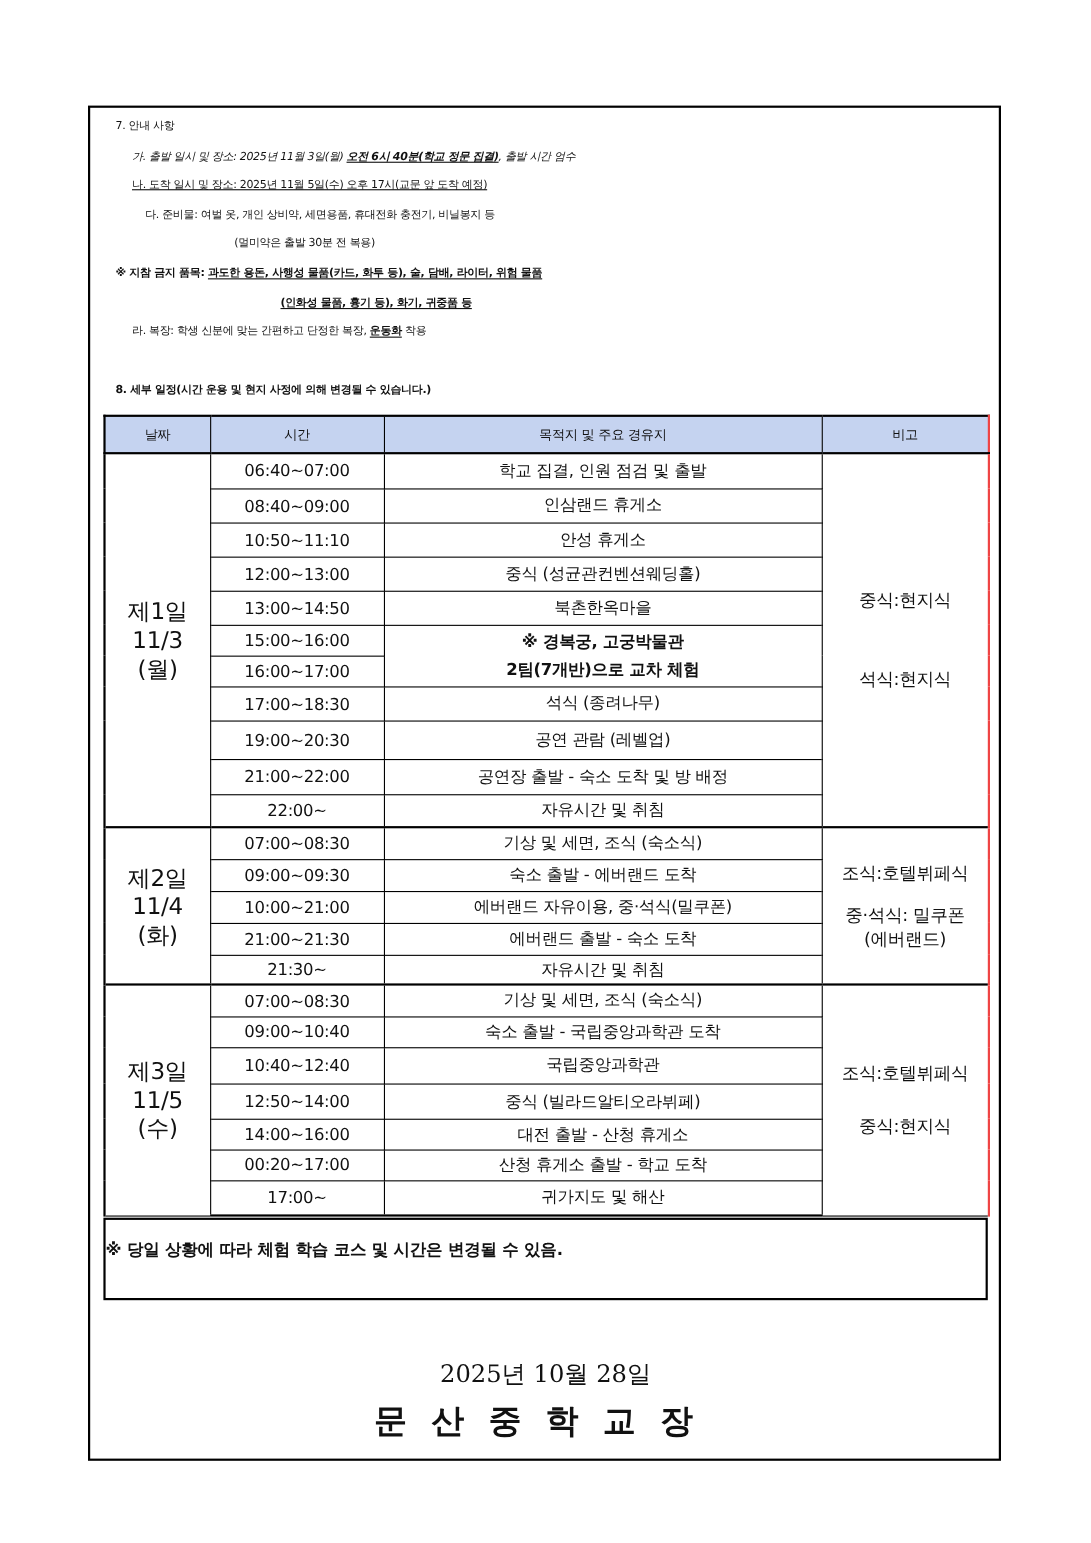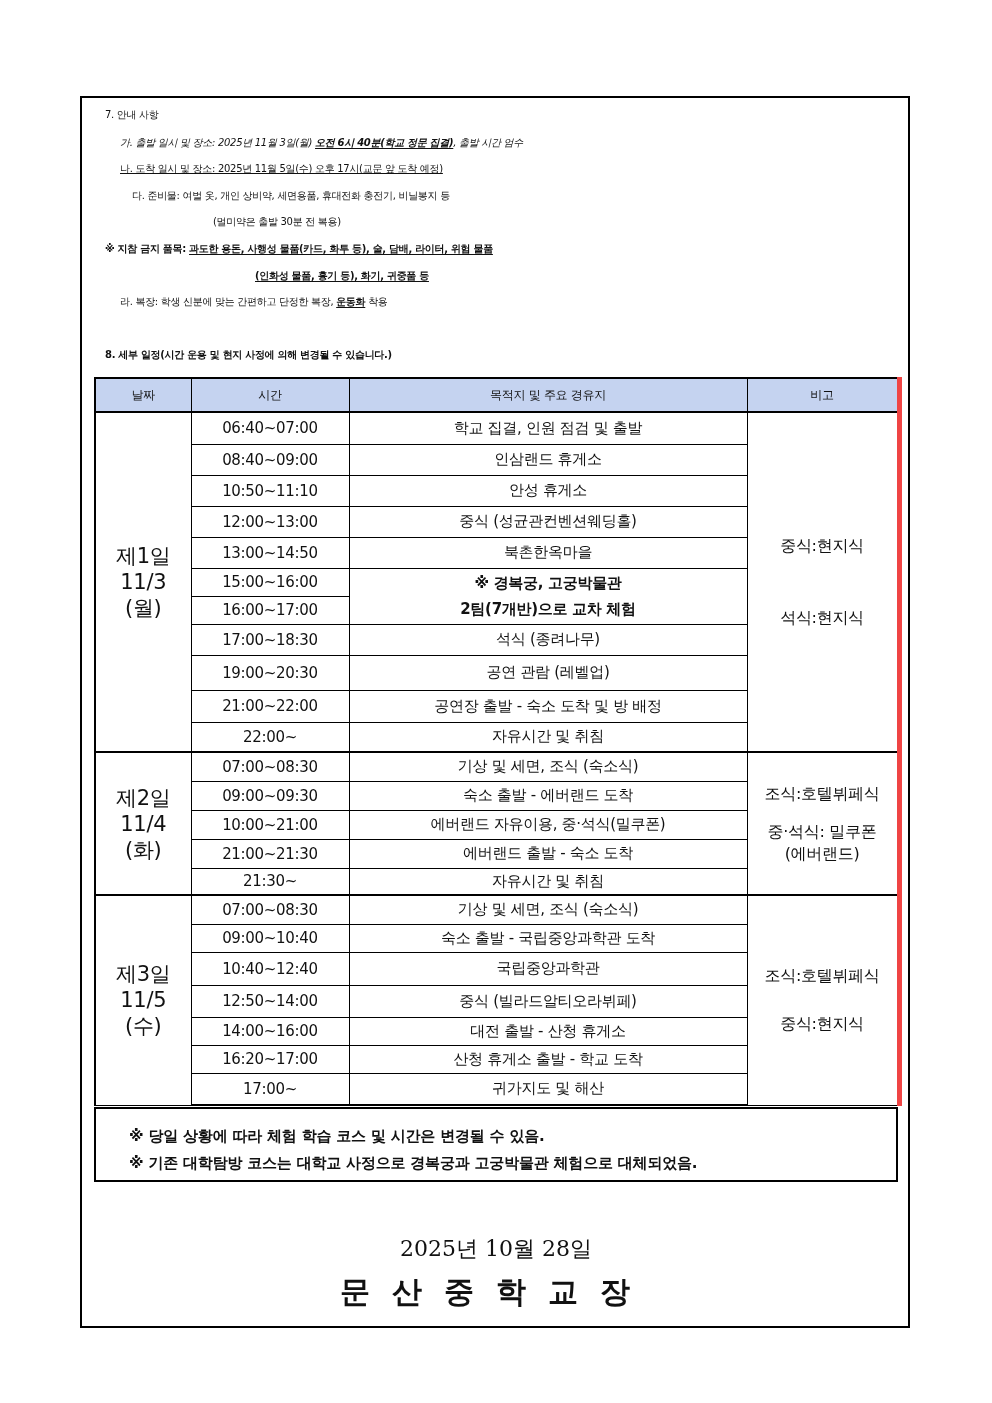--- a/index.html
+++ b/index.html
@@ -5,26 +5,26 @@
     html, body { margin: 0; padding: 0; background: #ffffff; }
     body { width: 992px; height: 1403px; position: relative; font-family: "DejaVu Sans", sans-serif; color: #111; }
     .page-frame { position: absolute; left: 80px; top: 96px; width: 830px; height: 1232px; border: 2px solid #000; box-sizing: border-box; }
     .sec { position: absolute; font-size: 10px; line-height: 18px; white-space: nowrap; letter-spacing: -0.3px; }
     .u { text-decoration: underline; text-underline-offset: 2px; }
     .b { font-weight: bold; }
     table.sched { position: absolute; left: 94px; top: 377px; width: 804px; border-collapse: collapse; table-layout: fixed; font-size: 15px; }
     table.sched td, table.sched th { border: 1px solid #000; text-align: center; padding: 0; letter-spacing: -0.3px; }
     table.sched th { background: #c5d3f0; font-weight: normal; height: 32px; border-top: 2px solid #000; border-bottom: 2px solid #000; font-size: 12px; }
     table.sched th:first-child, table.sched td.day { border-left: 2px solid #000; }
-    table.sched th:last-child, table.sched td.note { border-right: 5px solid #ef4444; }
+    table.sched th:last-child, table.sched td.note { border-right: 2px solid #ef4444; }
     table.sched td.day { font-size: 21px; line-height: 26px; }
     table.sched td.note { font-size: 16px; line-height: 22px; }
     table.sched tr.daystart td { border-top: 2px solid #000; }
     table.sched tr.lastrow td { border-bottom: 2px solid #000; }
-    .footnotes { position: absolute; left: 94px; top: 1107px; width: 804px; height: 75px; border: 2px solid #000; box-sizing: border-box; font-size: 15px; padding: 14px 0 0 33px; letter-spacing: -0.2px; }
+    .footnotes { position: absolute; left: 94px; top: 1107px; width: 804px; height: 75px; border: 2px solid #000; box-sizing: border-box; font-size: 15px; padding: 14px 0 0 0; letter-spacing: -0.2px; }
     .footnotes div { height: 27px; line-height: 27px; font-weight: bold; }
     .date-line { position: absolute; left: 0; width: 992px; top: 1234px; text-align: center; font-family: "DejaVu Serif", serif; font-size: 22px; }
     .sign { position: absolute; left: 0; width: 992px; top: 1272px; text-align: center; font-size: 30px; font-weight: bold; letter-spacing: 22px; }
   </style>
 </head>
 <body>
 
 <div class="page-frame"></div>
 
 <div class="sec" style="left:105px; top:106px;">7. 안내 사항</div>
@@ -173,29 +173,28 @@
       </tr>
     <tr style="height:32px">
         <td>12:50~14:00</td>
         <td>중식 (빌라드알티오라뷔페)</td>
       </tr>
     <tr style="height:28px">
         <td>14:00~16:00</td>
         <td>대전 출발 - 산청 휴게소</td>
       </tr>
     <tr style="height:28px">
-        <td>16:20~17:00</td>
+        <td>00:20~17:00</td>
         <td>산청 휴게소 출발 - 학교 도착</td>
       </tr>
     <tr class="lastrow" style="height:32px">
         <td>17:00~</td>
         <td>귀가지도 및 해산</td>
       </tr>
   </tbody>
 </table>
 
 <div class="footnotes">
   <div>※ 당일 상황에 따라 체험 학습 코스 및 시간은 변경될 수 있음.</div>
-  <div>※ 기존 대학탐방 코스는 대학교 사정으로 경복궁과 고궁박물관 체험으로 대체되었음.</div>
 </div>
 
 <div class="date-line">2025년 10월 28일</div>
 <div class="sign">문산중학교장</div>
 
 </body></html>

